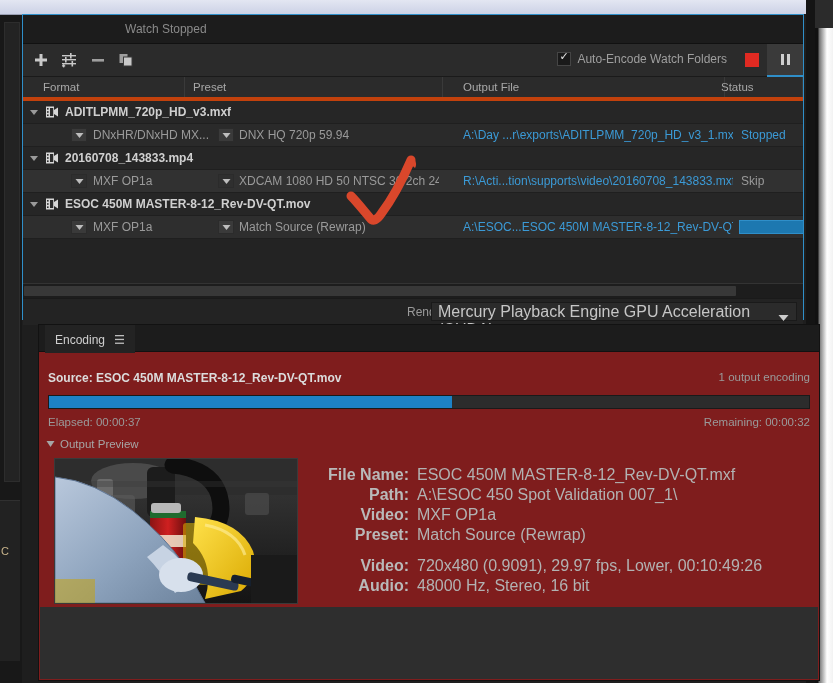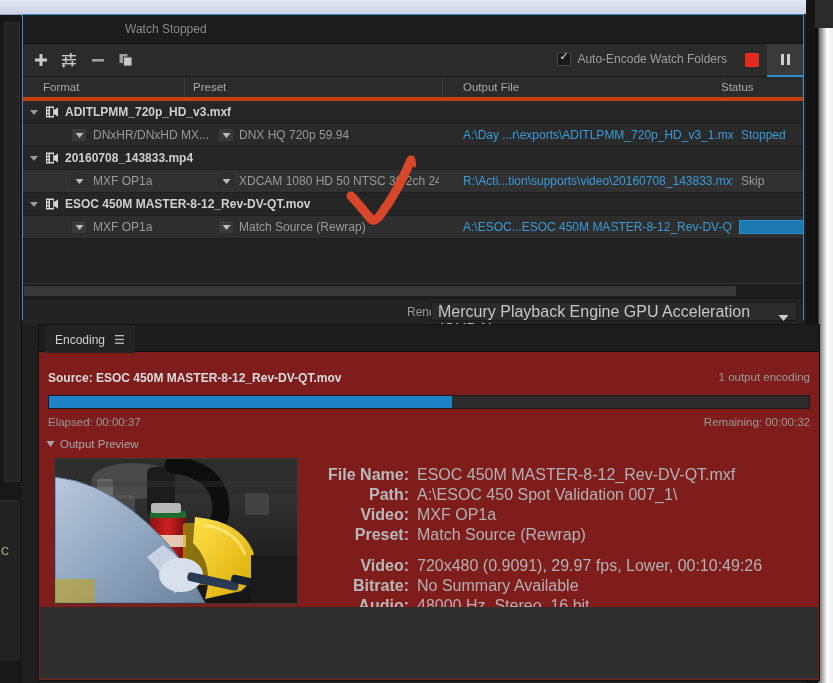--- a/index.html
+++ b/index.html
@@ -516,24 +516,20 @@
         <div class="dl-row">
           <span class="k">Preset:</span>
           <span class="v">Match Source (Rewrap)</span>
         </div>
         <div class="dl-gap"></div>
         <div class="dl-row">
           <span class="k">Video:</span>
           <span class="v">720x480 (0.9091), 29.97 fps, Lower, 00:10:49:26</span>
         </div>
         <div class="dl-row">
-          <span class="k">Bitrate:</span>
-          <span class="v">No Summary Available</span>
-        </div>
-        <div class="dl-row">
           <span class="k">Audio:</span>
           <span class="v">48000 Hz, Stereo, 16 bit</span>
         </div>
       </div>
 
       <div class="enc-blank"></div>
     </div>
 
     <svg class="annot-arrow" width="90" height="80" viewBox="0 0 90 80">
       <path d="M74 6 C68 20 56 44 44 60 C40 66 36 68 33 64 C27 57 20 48 14 42" stroke="#d9472b" stroke-width="9" fill="none" stroke-linecap="round" stroke-linejoin="round"></path>

